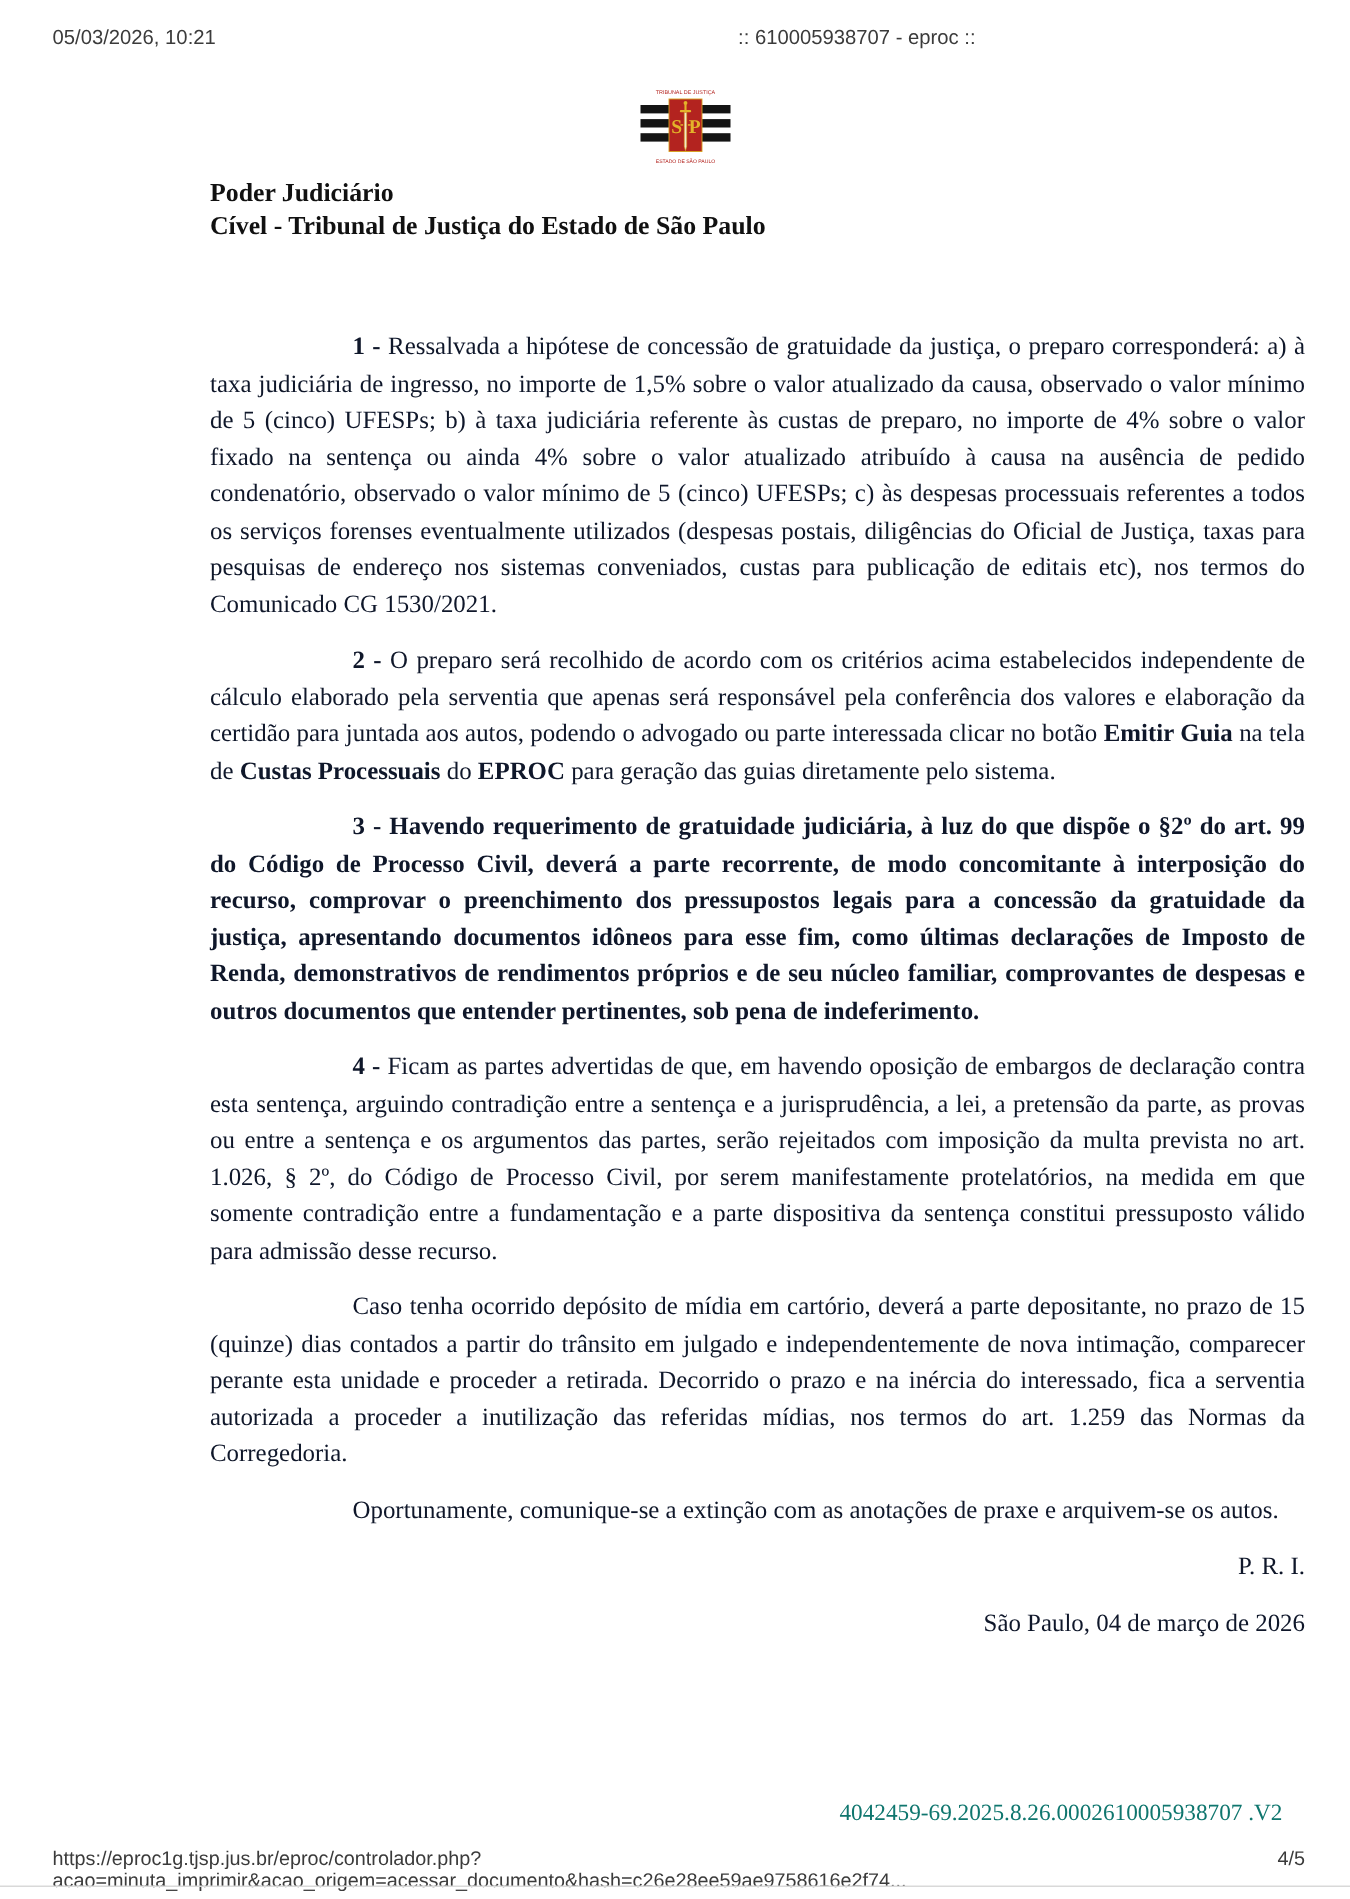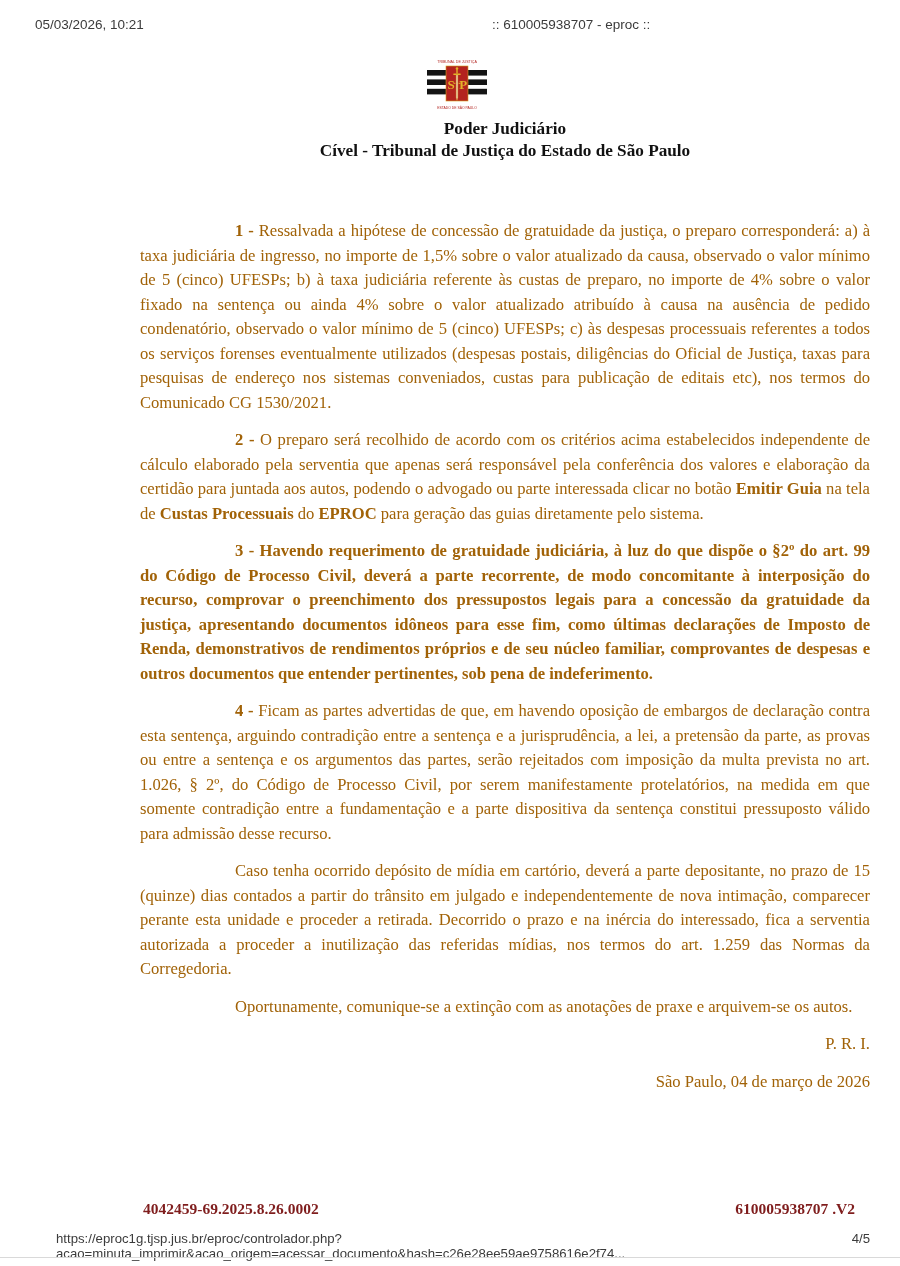--- a/index.html
+++ b/index.html
@@ -17,52 +17,52 @@
     position: absolute; top: 17px; left: 35px; right: 35px;
     font-family: Liberation Sans, sans-serif;
     font-size: 13.5px; color: #3b3b3b;
   }
   .ph-center { position: absolute; left: 457px; top: 0; text-align: right; }
 
   .print-footer {
     position: absolute; top: 1231px; left: 35px; right: 30px;
     font-family: "Liberation Sans", sans-serif;
     font-size: 13.2px; color: #3b3b3b;
-    display: flex; justify-content: space-between; align-items: baseline; margin-left: 21px;
+    display: flex; justify-content: space-between; align-items: baseline;
   }
   .bottom-rule {
     position: absolute; top: 1257px; left: 0; width: 900px;
     border-top: 1px solid #d9d9d9; height: 0;
   }
 
   
   .logo { position: absolute; top: 57px; left: 426px; width: 62px; height: 56px; }
 
   
   .title-block { position: absolute; top: 118px; left: 140px; width: 730px; }
   .title-line {
-    text-align: center; font-weight: bold;
+    text-align: left; font-weight: bold;
     font-size: 17.2px; line-height: 22.4px; color: #111;
   }
 
   
   .doc-body {
     position: absolute; top: 219px; left: 140px; width: 730px;
     font-size: 16.6px; line-height: 24.5px; text-align: justify;
-    color: #a16207;
+    color: #0f172a;
   }
   .doc-body p { margin: 0 0 13px 0; text-indent: 95px; }
   .doc-body p.left { text-align: right; }
   .doc-body b { font-weight: bold; }
 
   
   .doc-footer {
     position: absolute; top: 1200px; left: 143px; width: 712px;
-    display: flex; justify-content: space-between;
-    font-weight: bold; font-size: 15.5px; color: #7f1d1d;
+    display: flex; justify-content: flex-end;
+    font-weight: normal; font-size: 15.5px; color: #0f766e;
   }
 </style>
 </head>
 <body>
 
 <div class="print-header">
   <span>05/03/2026, 10:21</span>
   <span class="ph-center">:: 610005938707 - eproc ::</span>
 </div>
 

